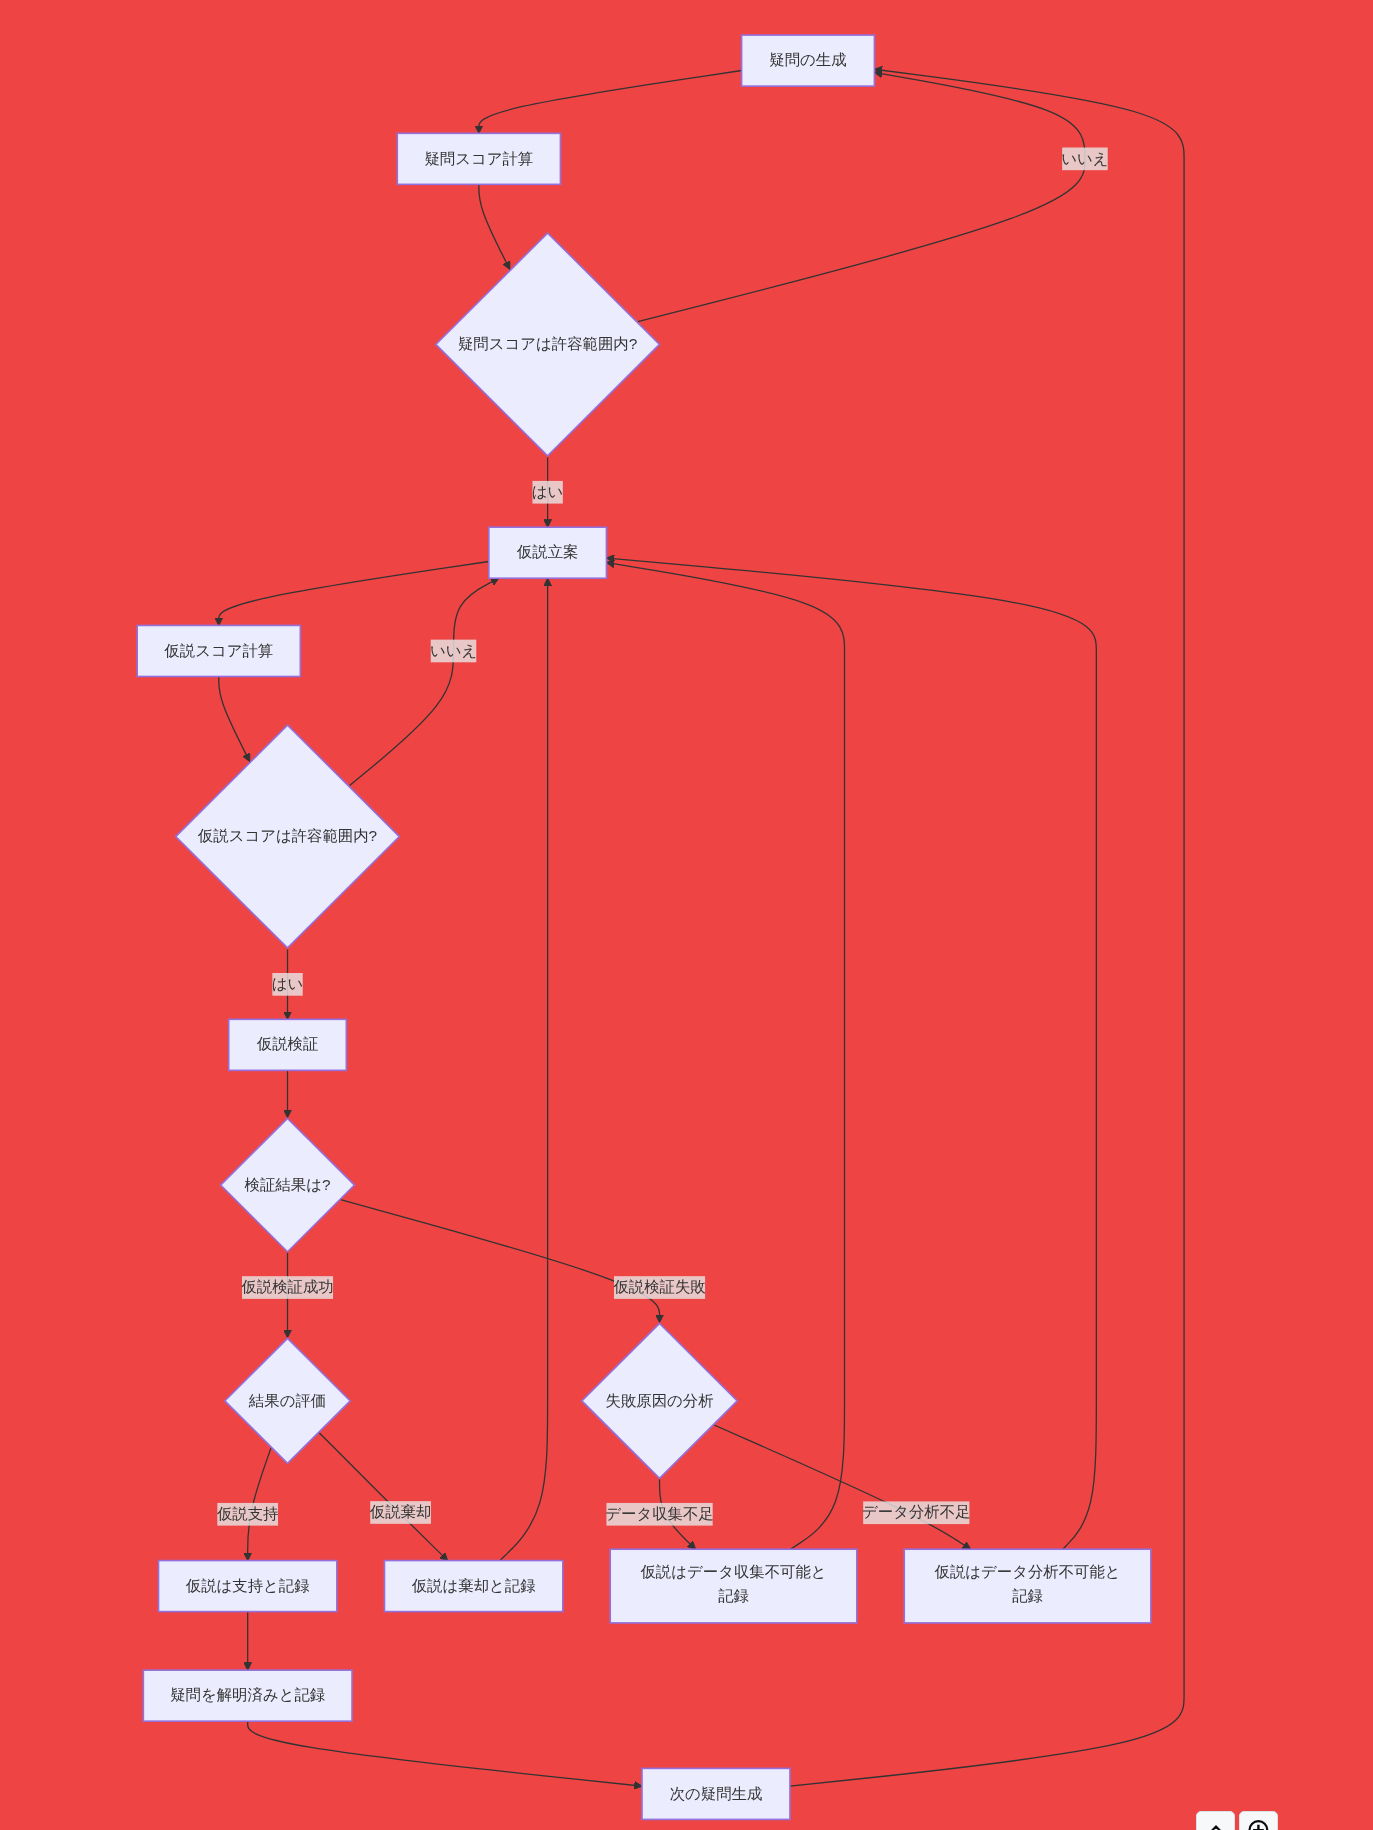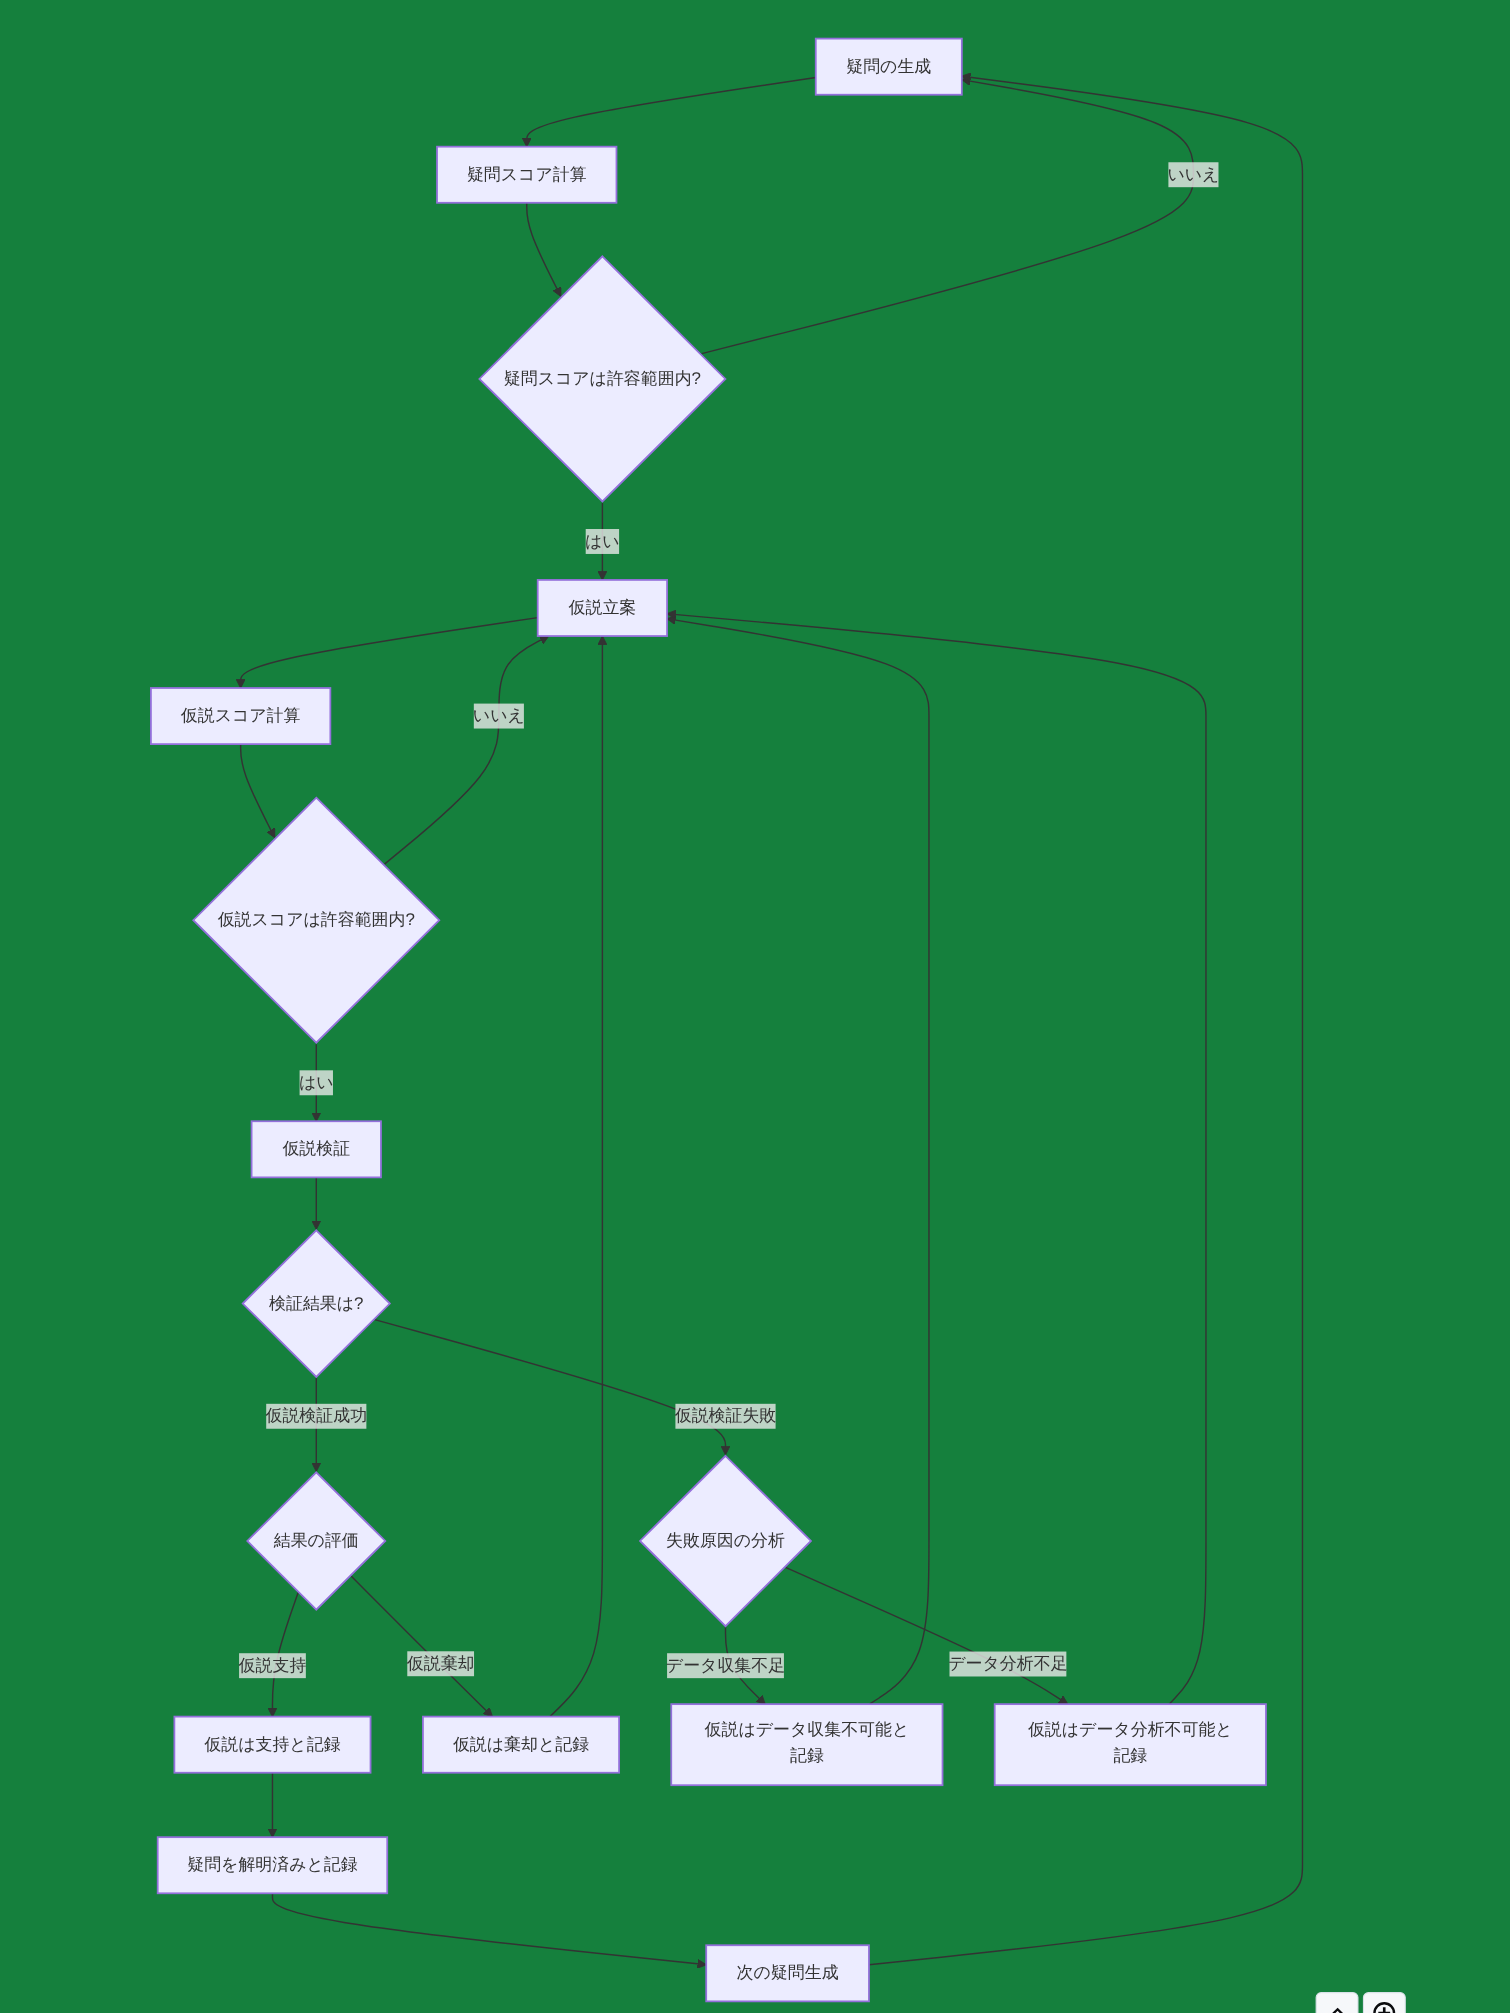--- a/index.html
+++ b/index.html
@@ -1,19 +1,19 @@
 <!DOCTYPE html>
 <html lang="ja"><head>
 <meta charset="utf-8">
 <title>flowchart</title>
 <style>
   html,body{margin:0;padding:0;background:#ffffff;}
   body{width:1373px;height:1830px;overflow:hidden;
        font-family:"Liberation Sans","DejaVu Sans",sans-serif;}
-  #stage{position:relative;width:1373px;height:1830px;background:#15803d;}
+  #stage{position:relative;width:1373px;height:1830px;background:#ef4444;}
   svg.flowchart{position:absolute;left:0;top:0;width:1373px;height:1830px;display:block;}
   .node-shape{fill:#ECECFF;stroke:#9370DB;stroke-width:1.62px;}
   .edge-path{fill:none;stroke:#333333;stroke-width:1.3px;}
   .node-text{font-family:"Liberation Sans","DejaVu Sans",sans-serif;font-size:15.4px;fill:#333333;
              text-anchor:middle;}
   .edge-label-text{font-family:"Liberation Sans","DejaVu Sans",sans-serif;font-size:15.4px;fill:#333333;
              text-anchor:middle;}
   .edge-label-bg{fill:#E8E8E8;fill-opacity:0.8;}
   .toolbar{position:absolute;left:1196px;top:1811px;display:flex;gap:4px;}
   .tbtn{width:39px;height:39px;border:1px solid #d9e1e8;border-radius:5px;background:#f6f8fa;

